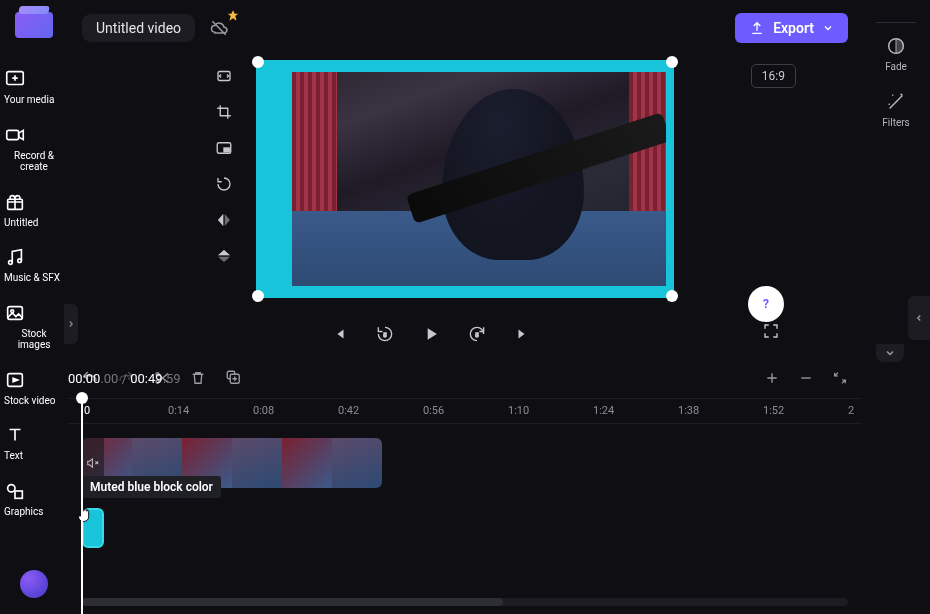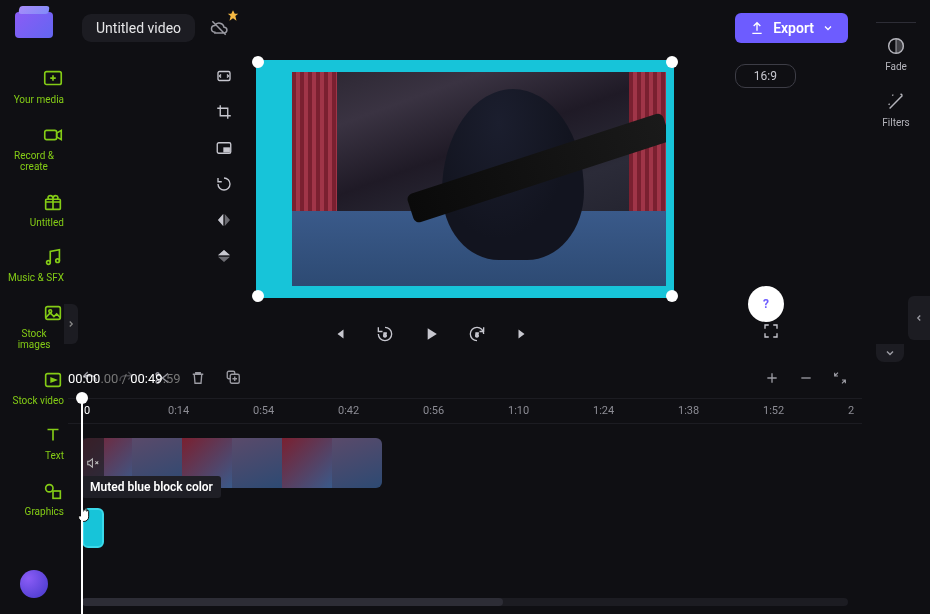--- a/index.html
+++ b/index.html
@@ -36,25 +36,25 @@
     position:absolute;
     top:-6px;left:4px;right:4px;height:8px;
     background: linear-gradient(135deg,#a78bfa,#818cf8);
     border-radius:3px;
     transform: skewX(-10deg);
   }
   .nav-item {
     width: 60px;
     display: flex;
     flex-direction: column;
-    align-items: flex-end;
+    align-items: flex-start;
     gap: 4px;
     padding: 8px 0 10px;
     cursor: pointer;
-    color: #84cc16;
+    color: #ffffff;
   }
   .nav-item svg { width: 22px; height: 22px; }
   .nav-label { font-size: 10px; text-align: center; line-height: 1.15; }
   .avatar {
     width: 28px; height: 28px;
     border-radius: 50%;
     background: radial-gradient(circle at 30% 30%, #8b5cf6, #4338ca);
     position: absolute;
     bottom: 16px;
   }
@@ -164,22 +164,22 @@
     display:flex;align-items:center;justify-content:center;
     color:#c7c7cf;
     cursor:pointer;
   }
   .aspect-pill{
     position:absolute;
     right:66px;top:8px;
     border:1px solid #3d3d46;
     color:#c7c7cf;
     font-size:12px;
-    padding:4px 18px;
-    border-radius:10px;
+    padding:4px 10px;
+    border-radius:5px;
   }
   .preview-wrap{
     position:absolute;
     left:188px;top:4px;
     width:418px;height:238px;
     background:#17c4d9;
     border:2px solid #17c4d9;
     border-radius:2px;
   }
   .preview-inner{
@@ -614,21 +614,21 @@
           <svg viewBox="0 0 24 24" width="16" height="16" fill="none" stroke="currentColor" stroke-width="1.8">
             <path d="M9 4L4 9M4 4v5h5M15 20l5-5M20 20v-5h-5"></path>
           </svg>
         </div>
     </div>
   </div>
 
   <div class="ruler">
     <span class="tick t0" style="left:16px">0</span>
     <span class="tick" style="left:100px">0:14</span>
-    <span class="tick" style="left:185px">0:54</span>
+    <span class="tick" style="left:185px">0:08</span>
     <span class="tick" style="left:270px">0:42</span>
     <span class="tick" style="left:355px">0:56</span>
     <span class="tick" style="left:440px">1:10</span>
     <span class="tick" style="left:525px">1:24</span>
     <span class="tick" style="left:610px">1:38</span>
     <span class="tick" style="left:695px">1:52</span>
     <span class="tick" style="left:780px">2</span>
   </div>
 
   <div class="tracks">

